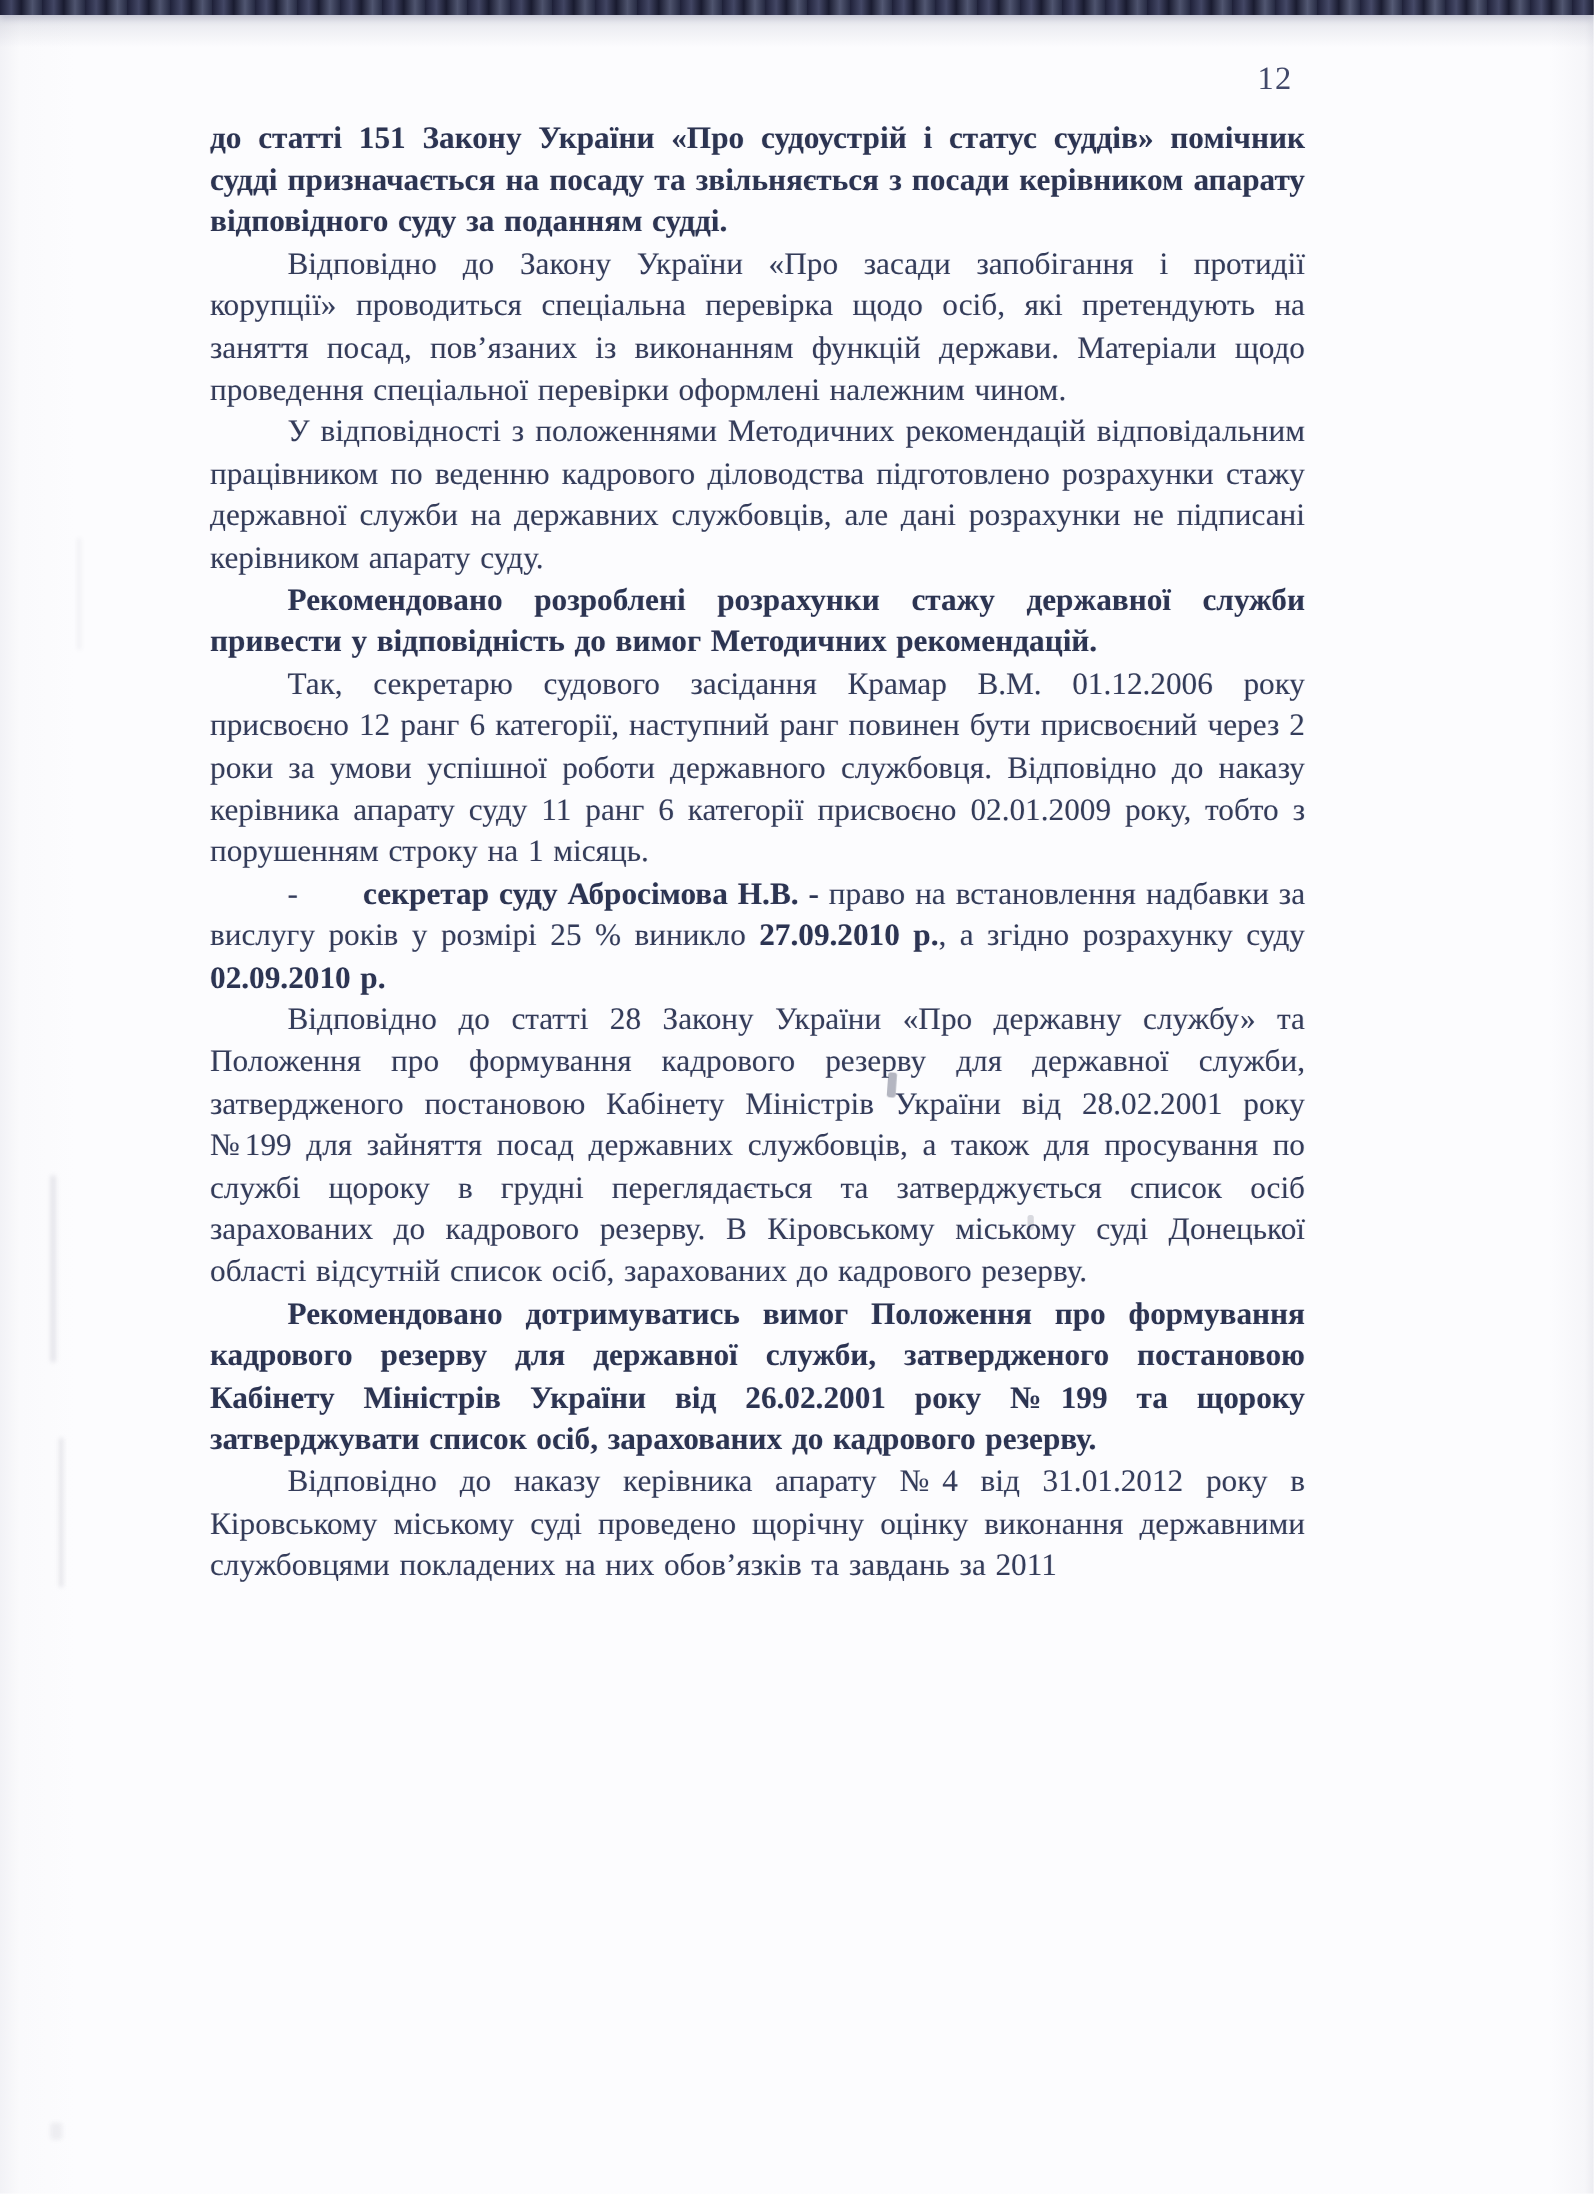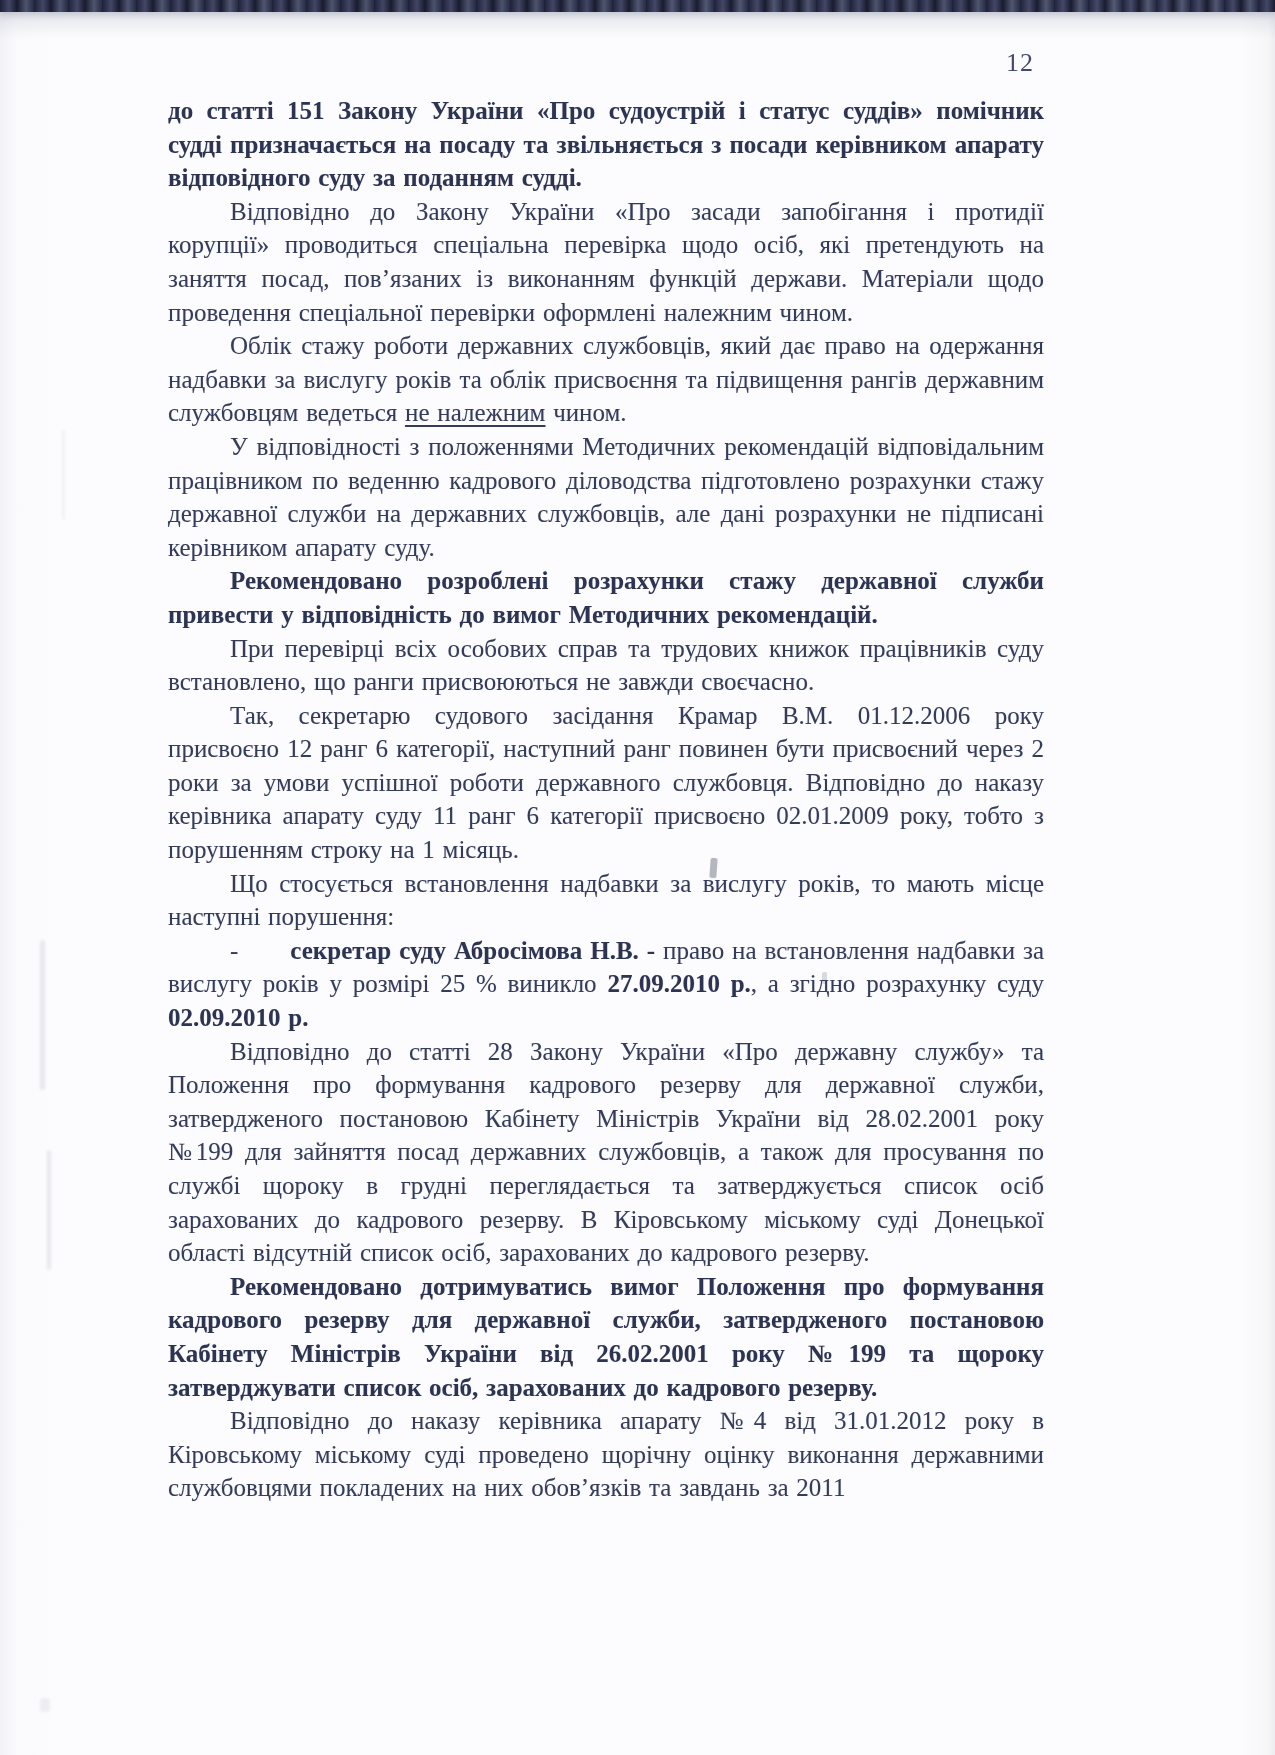--- a/index.html
+++ b/index.html
@@ -72,32 +72,29 @@
   <div class="speck" style="left:822px; top:972px; width:5px; height:12px; opacity:.5;"></div>
 
   <div class="page-number">12</div>
 
   <div class="body-text">
 
     <p class="noindent bold"><span>до статті 151 Закону України «Про судоустрій і статус суддів» помічник судді призначається на посаду та звільняється з посади керівником апарату відповідного суду за поданням судді.</span></p>
 
     <p><span>Відповідно до Закону України «Про засади запобігання і протидії корупції» проводиться спеціальна перевірка щодо осіб, які претендують на заняття посад, пов’язаних із виконанням функцій держави. Матеріали щодо проведення спеціальної перевірки оформлені належним чином.</span></p>
 
-    <p><span>Облік стажу роботи державних службовців, який дає право на одержання надбавки за вислугу років та облік присвоєння та підвищення рангів державним службовцям ведеться </span><span class="u">не належним</span><span> чином.</span></p>
 
     <p><span>У відповідності з положеннями Методичних рекомендацій відповідальним працівником по веденню кадрового діловодства підготовлено розрахунки стажу державної служби на державних службовців, але дані розрахунки не підписані керівником апарату суду.</span></p>
 
     <p class="bold"><span>Рекомендовано розроблені розрахунки стажу державної служби привести у відповідність до вимог Методичних рекомендацій.</span></p>
 
-    <p><span>При перевірці всіх особових справ та трудових книжок працівників суду встановлено, що ранги присвоюються не завжди своєчасно.</span></p>
 
     <p><span>Так, секретарю судового засідання Крамар В.М. 01.12.2006 року присвоєно 12 ранг 6 категорії, наступний ранг повинен бути присвоєний через 2 роки за умови успішної роботи державного службовця. Відповідно до наказу керівника апарату суду 11 ранг 6 категорії присвоєно 02.01.2009 року, тобто з порушенням строку на 1 місяць.</span></p>
 
 
-    <p><span>Що стосується встановлення надбавки за вислугу років, то мають місце наступні порушення:</span></p>
 
     <p><span>-</span><span class="li-gap"></span><span class="b">секретар суду Абросімова Н.В. -</span><span> право на встановлення надбавки за вислугу років у розмірі 25 % виникло </span><span class="b">27.09.2010 р.</span><span>, а згідно розрахунку суду </span><span class="b">02.09.2010 р.</span></p>
 
     <p><span>Відповідно до статті 28 Закону України «Про державну службу» та Положення про формування кадрового резерву для державної служби, затвердженого постановою Кабінету Міністрів України від 28.02.2001 року №199 для зайняття посад державних службовців, а також для просування по службі щороку в грудні переглядається та затверджується список осіб зарахованих до кадрового резерву. В Кіровському міському суді Донецької області відсутній список осіб, зарахованих до кадрового резерву.</span></p>
 
     <p class="bold"><span>Рекомендовано дотримуватись вимог Положення про формування кадрового резерву для державної служби, затвердженого постановою Кабінету Міністрів України від 26.02.2001 року №199 та щороку затверджувати список осіб, зарахованих до кадрового резерву.</span></p>
 
     <p><span>Відповідно до наказу керівника апарату №4 від 31.01.2012 року в Кіровському міському суді проведено щорічну оцінку виконання державними службовцями покладених на них обов’язків та завдань за 2011</span></p>
 
   </div>

